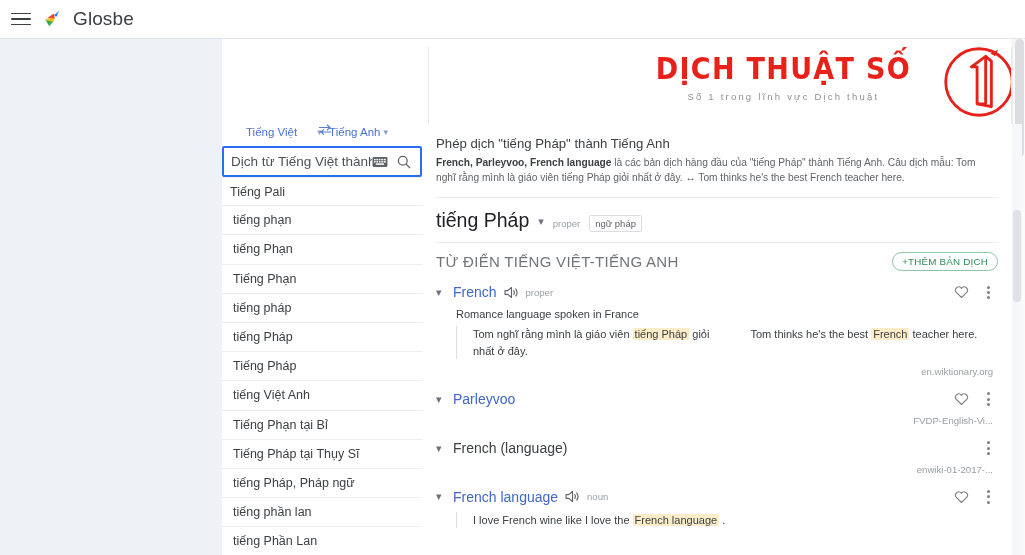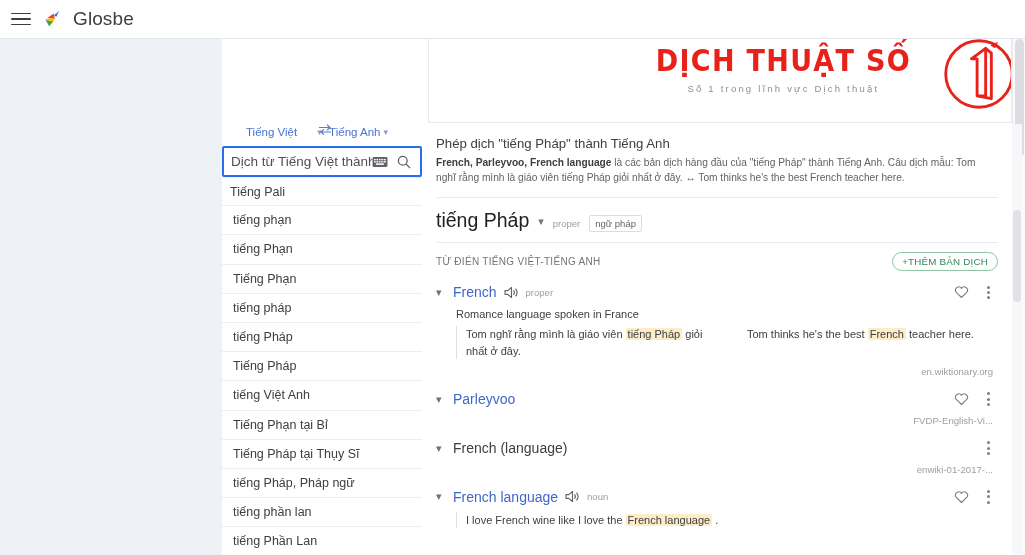--- a/index.html
+++ b/index.html
@@ -25,21 +25,21 @@
   .logo-bird svg{ display:block; }
   #brand{ font-size:19px; color:#3c4043; letter-spacing:.1px; }
 
   
   #sheet{
     position:absolute; left:222px; top:39px; width:790px; height:516px;
     background:#ffffff;
   }
   
   #banner{
-    position:absolute; left:428px; top:39px; width:584px; height:84px;
+    position:absolute; left:428px; top:47px; width:584px; height:84px;
     background:#ffffff; border:1px solid #e6e9ed; border-top:none;
     overflow:hidden;
   }
   #bannerInner{ position:absolute; right:26px; top:6px; text-align:center; }
   #bannerTitle{
     font-family:"DejaVu Sans", sans-serif;
     font-weight:bold; font-size:27px; color:#e8211a;
     letter-spacing:1.3px; line-height:1; white-space:nowrap;
     transform:scaleY(1.12); transform-origin:left top;
     padding-right:74px;
@@ -103,21 +103,21 @@
   #headword{ font-size:19.5px; color:#202124; }
   #headChev{ font-size:11px; color:#6b7280; position:relative; top:-2px; }
   .pos{ font-size:9.5px; color:#9aa0a6; }
   .gram-badge{
     font-size:9.5px; color:#5f6368; border:1px solid #dadce0;
     border-radius:2px; padding:2px 5px; background:#fff;
   }
   #divider2{ height:1px; background:#e9ebee; margin:10px 2px 0 2px; }
 
   #dictRow{ display:flex; align-items:center; margin:9px 2px 0 2px; }
-  #dictLabel{ font-size:10px; color:#70757a; letter-spacing:.3px; }
+  #dictLabel{ font-size:15px; color:#70757a; letter-spacing:.3px; }
   #addBtn{
     margin-left:auto; font-size:9.8px; color:#2e8b57;
     border:1px solid #8fc5a5; border-radius:10px; padding:3px 9px;
     background:#fff; cursor:pointer; letter-spacing:.2px; white-space:nowrap;
   }
 
   .entry{ margin-top:13px; }
   .entry-head{ display:flex; align-items:center; gap:7px; padding-left:2px; }
   .ecaret{ font-size:11px; color:#6b7280; cursor:pointer; width:10px; }
   .eterm{ font-size:14px; color:#3f66c9; cursor:pointer; }
@@ -126,21 +126,21 @@
   .e-actions{ margin-left:auto; display:flex; align-items:center; gap:15px;
     padding-right:7px; }
   .heart{ width:15px; height:14px; cursor:pointer; }
   .kebab{ display:flex; flex-direction:column; gap:2.4px; cursor:pointer;
     padding:2px 3px; }
   .kebab i{ width:3px; height:3px; border-radius:50%; background:#7b8085;
     display:block; }
   .edef{ font-size:11px; color:#3c4043; margin:7px 0 0 22px; }
   .examples{
     display:flex; margin:6px 0 0 22px; border-left:1px solid #dcdfe3;
-    padding-left:9px; gap:26px;
+    padding-left:16px; gap:26px;
   }
   .ex-col{ font-size:11px; color:#3c4043; line-height:1.5; }
   .ex-col.left{ width:256px; }
   .ex-col.right{ width:254px; }
   .hl{ background:#fdecc8; padding:0 2px; border-radius:1px; }
   .src{ font-size:9.6px; color:#9aa0a6; text-align:right; margin-top:7px;
     padding-right:7px; }
 
   
   #vscroll{

